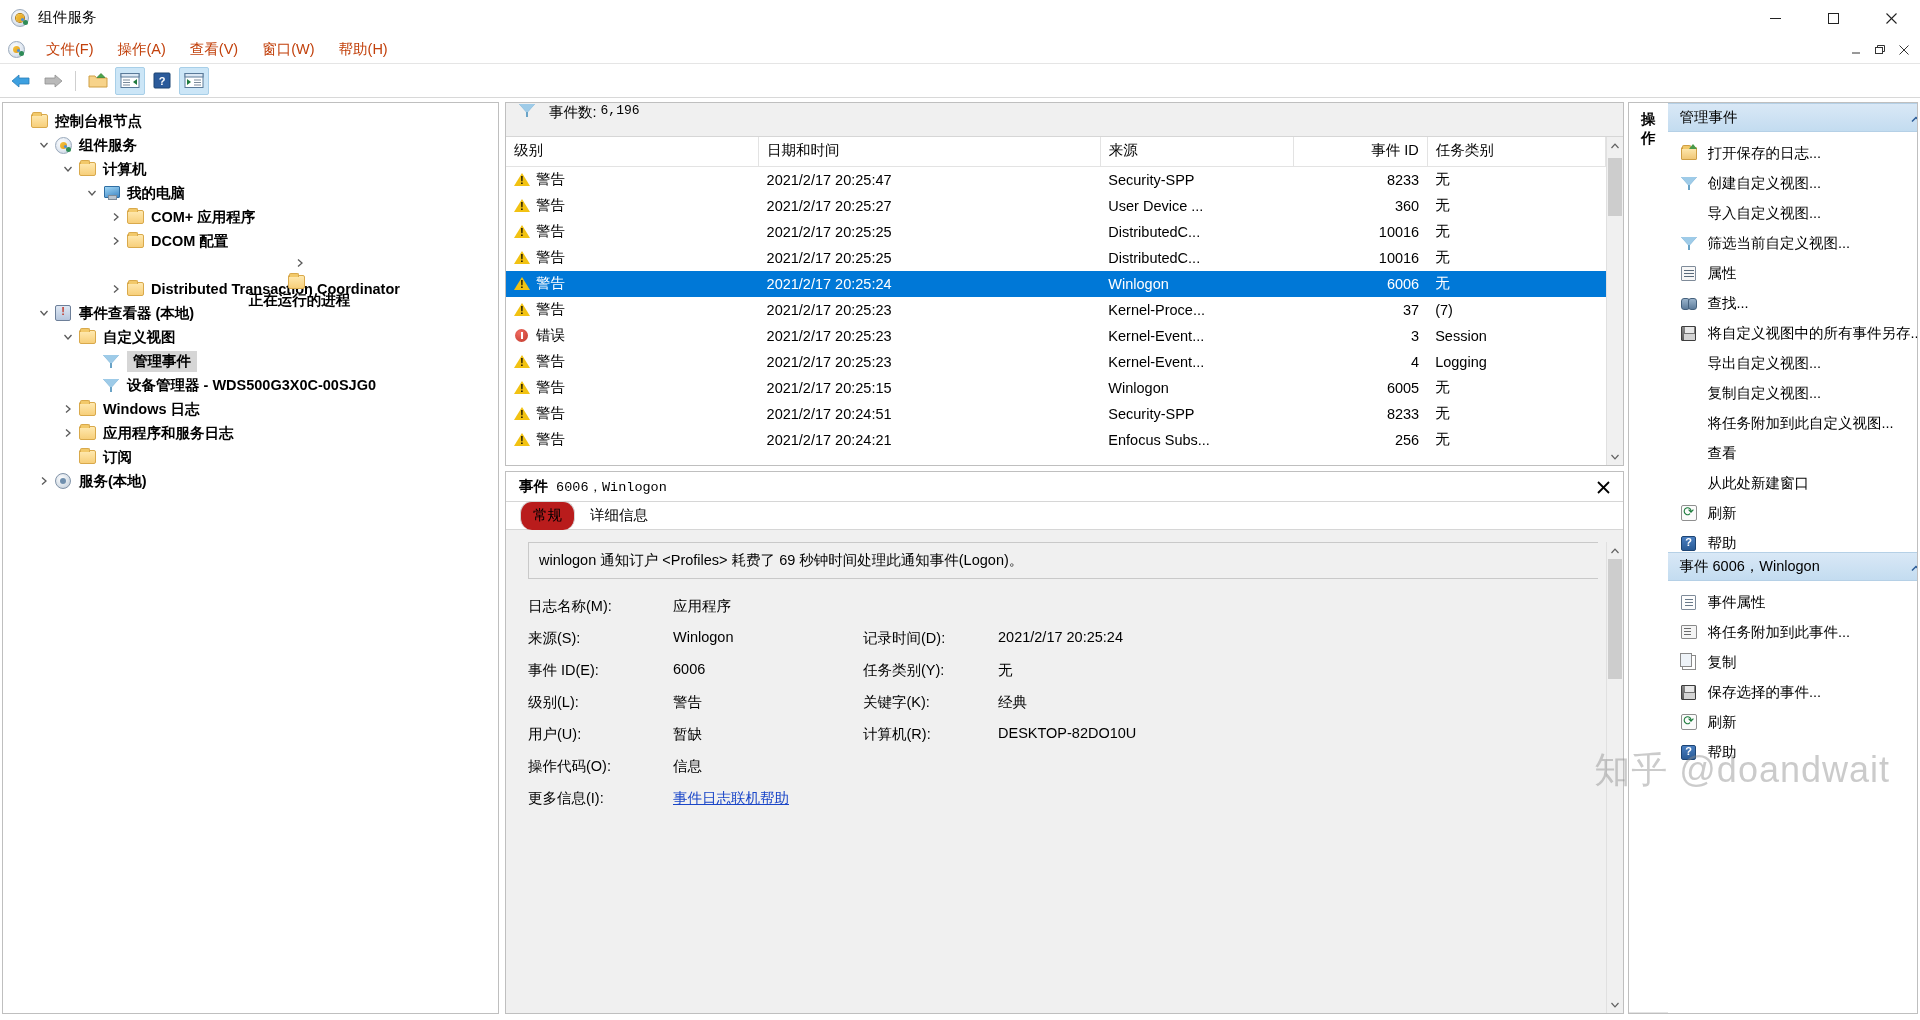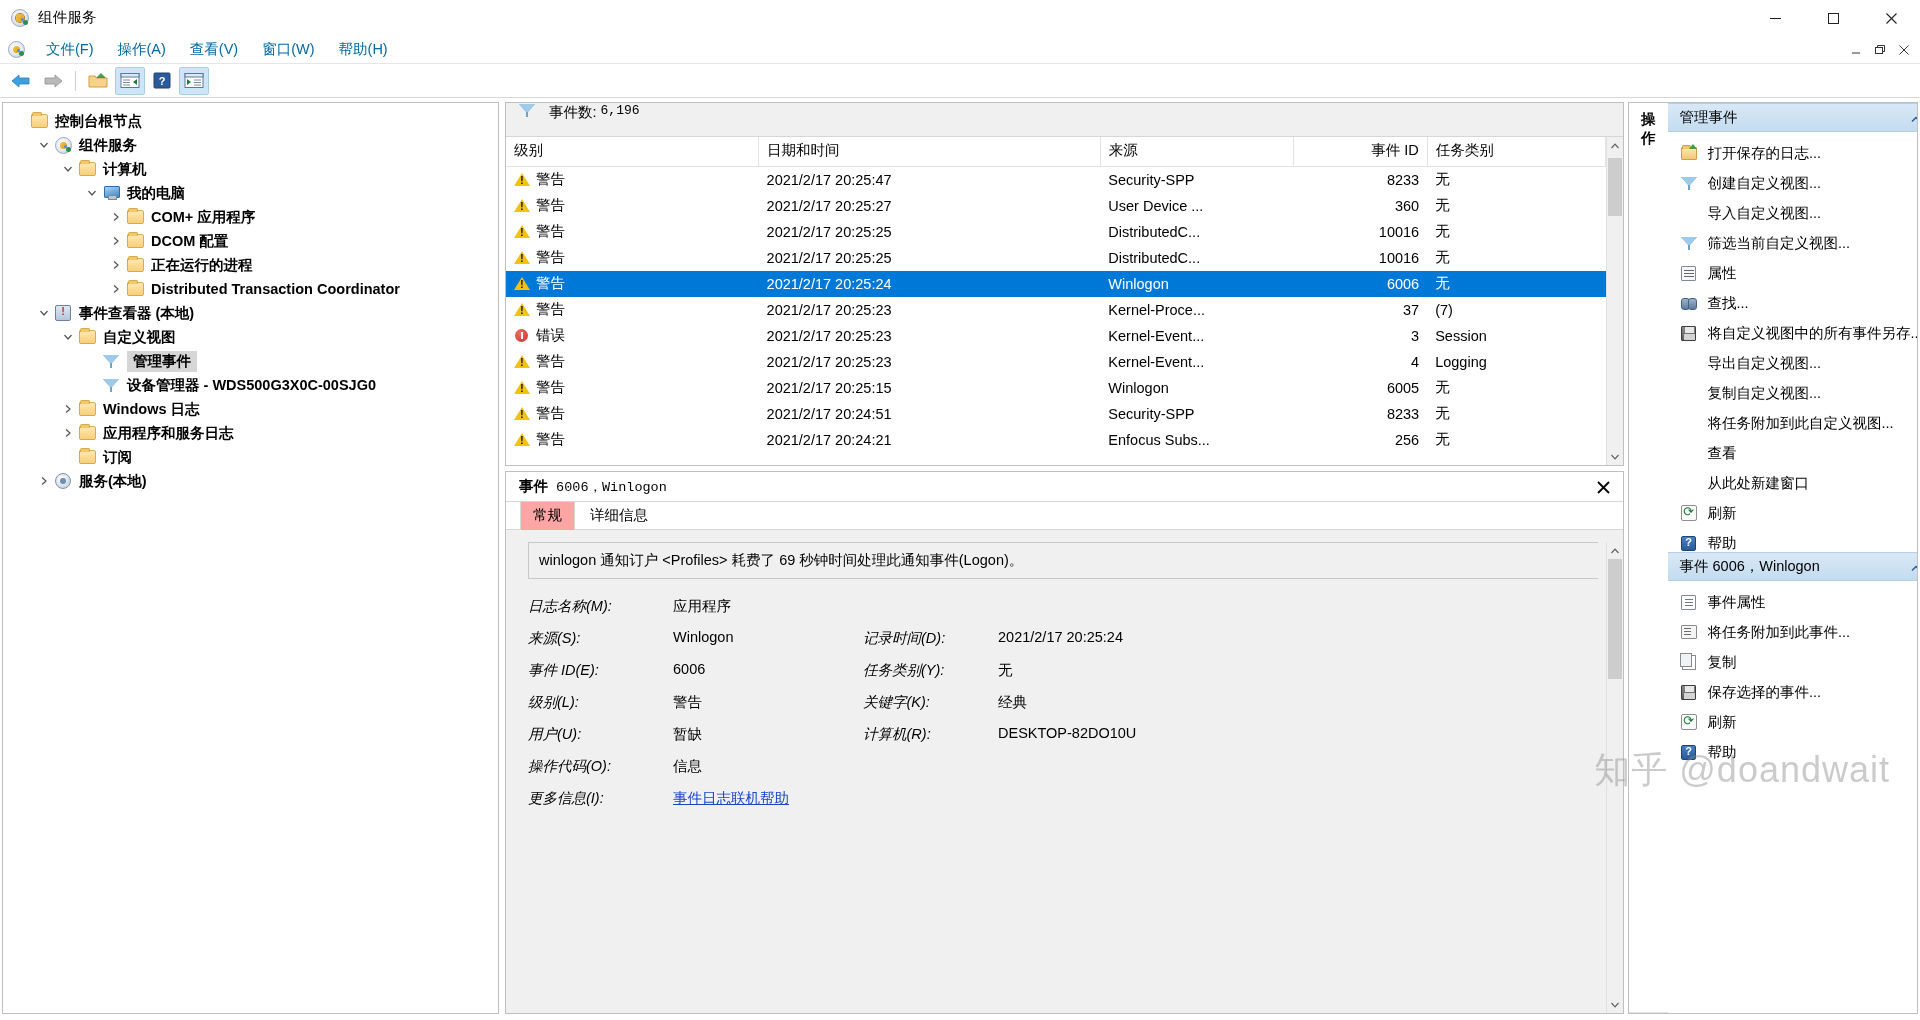--- a/index.html
+++ b/index.html
@@ -81,21 +81,21 @@
     position: relative;
   }
   .menubar .mini-icon {
     width: 18px; height: 18px;
     margin: 0 8px 0 8px;
     flex: 0 0 auto;
   }
   .menu-item {
     padding: 4px 12px;
     font-size: 14.5px;
-    color: #0369a1;
+    color: #c2410c;
     white-space: nowrap;
   }
   .mdi-controls {
     position: absolute; right: 4px; top: 0;
     height: 28px; display: flex; align-items: center;
   }
   .mdi-btn {
     width: 24px; height: 24px;
     display: flex; align-items: center; justify-content: center;
     color: #333;
@@ -430,23 +430,24 @@
   }
   .tab {
     padding: 4px 12px 5px 12px;
     font-size: 14.5px;
     border: 1px solid transparent;
     border-bottom: none;
     margin-right: 2px;
     position: relative; top: 1px;
   }
   .tab.active {
-    background: #fca5a5;
+    background: #b91c1c;
     border-color: #d6d6d6;
     z-index: 2;
+    border-radius: 12px;
   }
   .detail-body {
     flex: 1 1 auto;
     background: #f0f0f0;
     padding: 12px 0 0 0;
     display: flex;
     min-height: 0;
     overflow: hidden;
   }
   .detail-content {
@@ -463,21 +464,21 @@
     font-size: 14.5px;
     margin-bottom: 18px;
     min-height: 36px;
   }
   .kv-grid {
     display: grid;
     grid-template-columns: 145px 190px 135px 1fr;
     row-gap: 13px;
     font-size: 14.5px;
   }
-  .kv-label { color: #000; font-style: italic; }
+  .kv-label { color: #000; }
   .kv-value { color: #000; }
   .kv-link { color: #1a46c8; text-decoration: underline; }
   .detail-scroll {
     width: 17px;
     background: #f0f0f0;
     border-left: 1px solid #e0e0e0;
     display:flex;flex-direction:column;
     flex:0 0 auto;
   }
 
@@ -796,21 +797,21 @@
         <span class="twisty">
           <svg width="10" height="10" viewBox="0 0 10 10">
             <polyline points="3,1.5 7,5 3,8.5" fill="none" stroke="currentColor" stroke-width="1.3"></polyline>
           </svg>
         </span>
         <span class="tree-icon">
           <span class="ico-folder"></span>
         </span>
         <span class="tree-label">DCOM 配置</span>
       </div>
-      <div class="tree-row" style="padding-left: 104px;">
+      <div class="tree-row" style="padding-left: 104px; flex-direction: column;">
         <span class="twisty">
           <svg width="10" height="10" viewBox="0 0 10 10">
             <polyline points="3,1.5 7,5 3,8.5" fill="none" stroke="currentColor" stroke-width="1.3"></polyline>
           </svg>
         </span>
         <span class="tree-icon">
           <span class="ico-folder"></span>
         </span>
         <span class="tree-label">正在运行的进程</span>
       </div>

